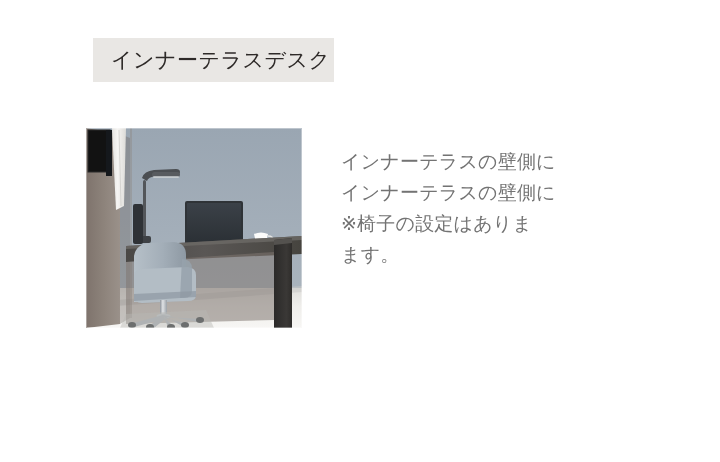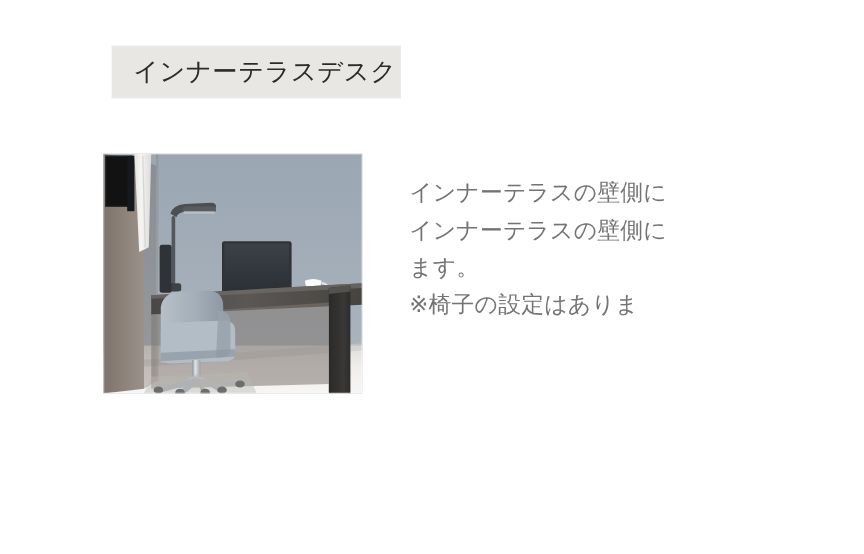--- a/index.html
+++ b/index.html
@@ -192,15 +192,15 @@
 
     <path d="M40 186 L120 182 L128 200 L34 200 Z" fill="#b9b7b3" opacity="0.45"></path>
 
     <rect x="0" y="0" width="216" height="200" fill="none" stroke="#ffffff" stroke-width="2" opacity="0.35"></rect>
   </svg>
 </div>
 
 <div class="description">
   <span class="line">インナーテラスの壁側に</span>
   <span class="line">インナーテラスの壁側に</span>
+  <span class="line">※椅子の設定はありま</span>
   <span class="line">ます。</span>
-  <span class="line">※椅子の設定はありま</span>
 </div>
 
 </body></html>

